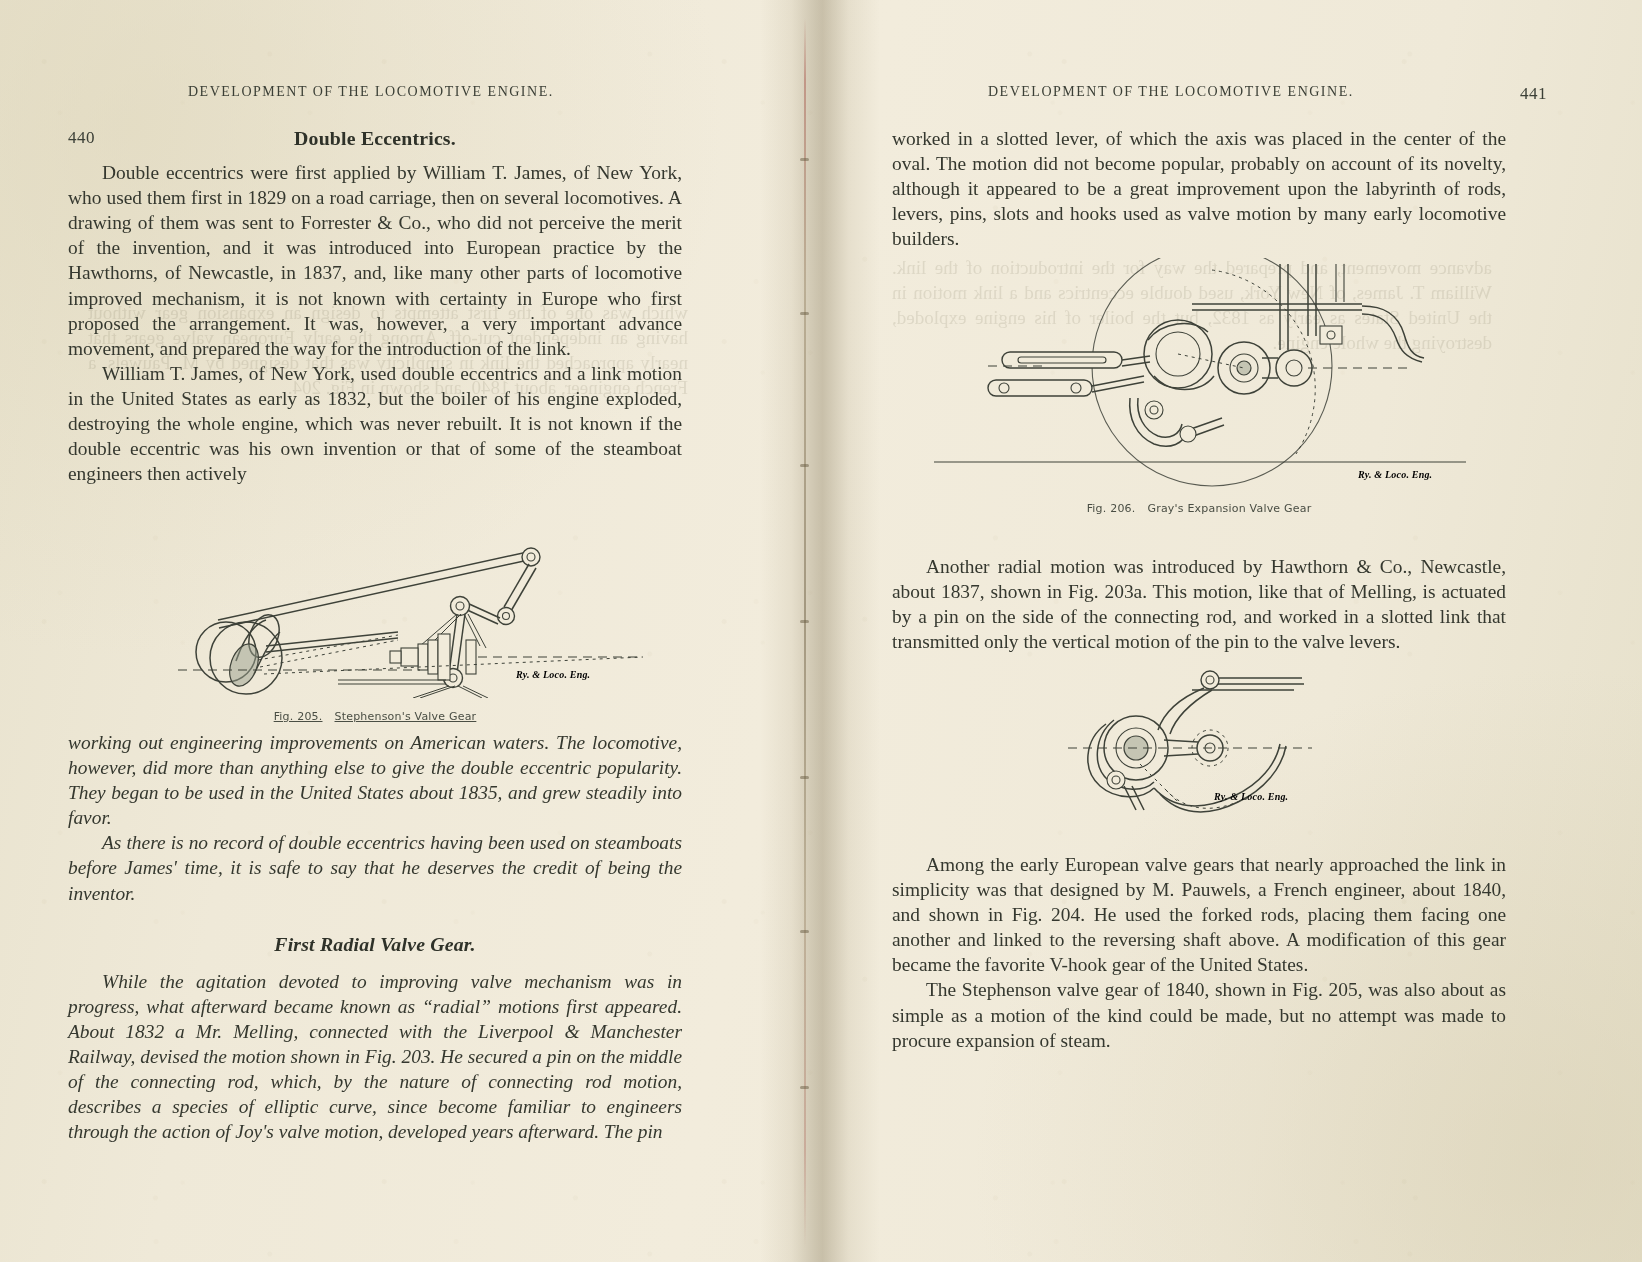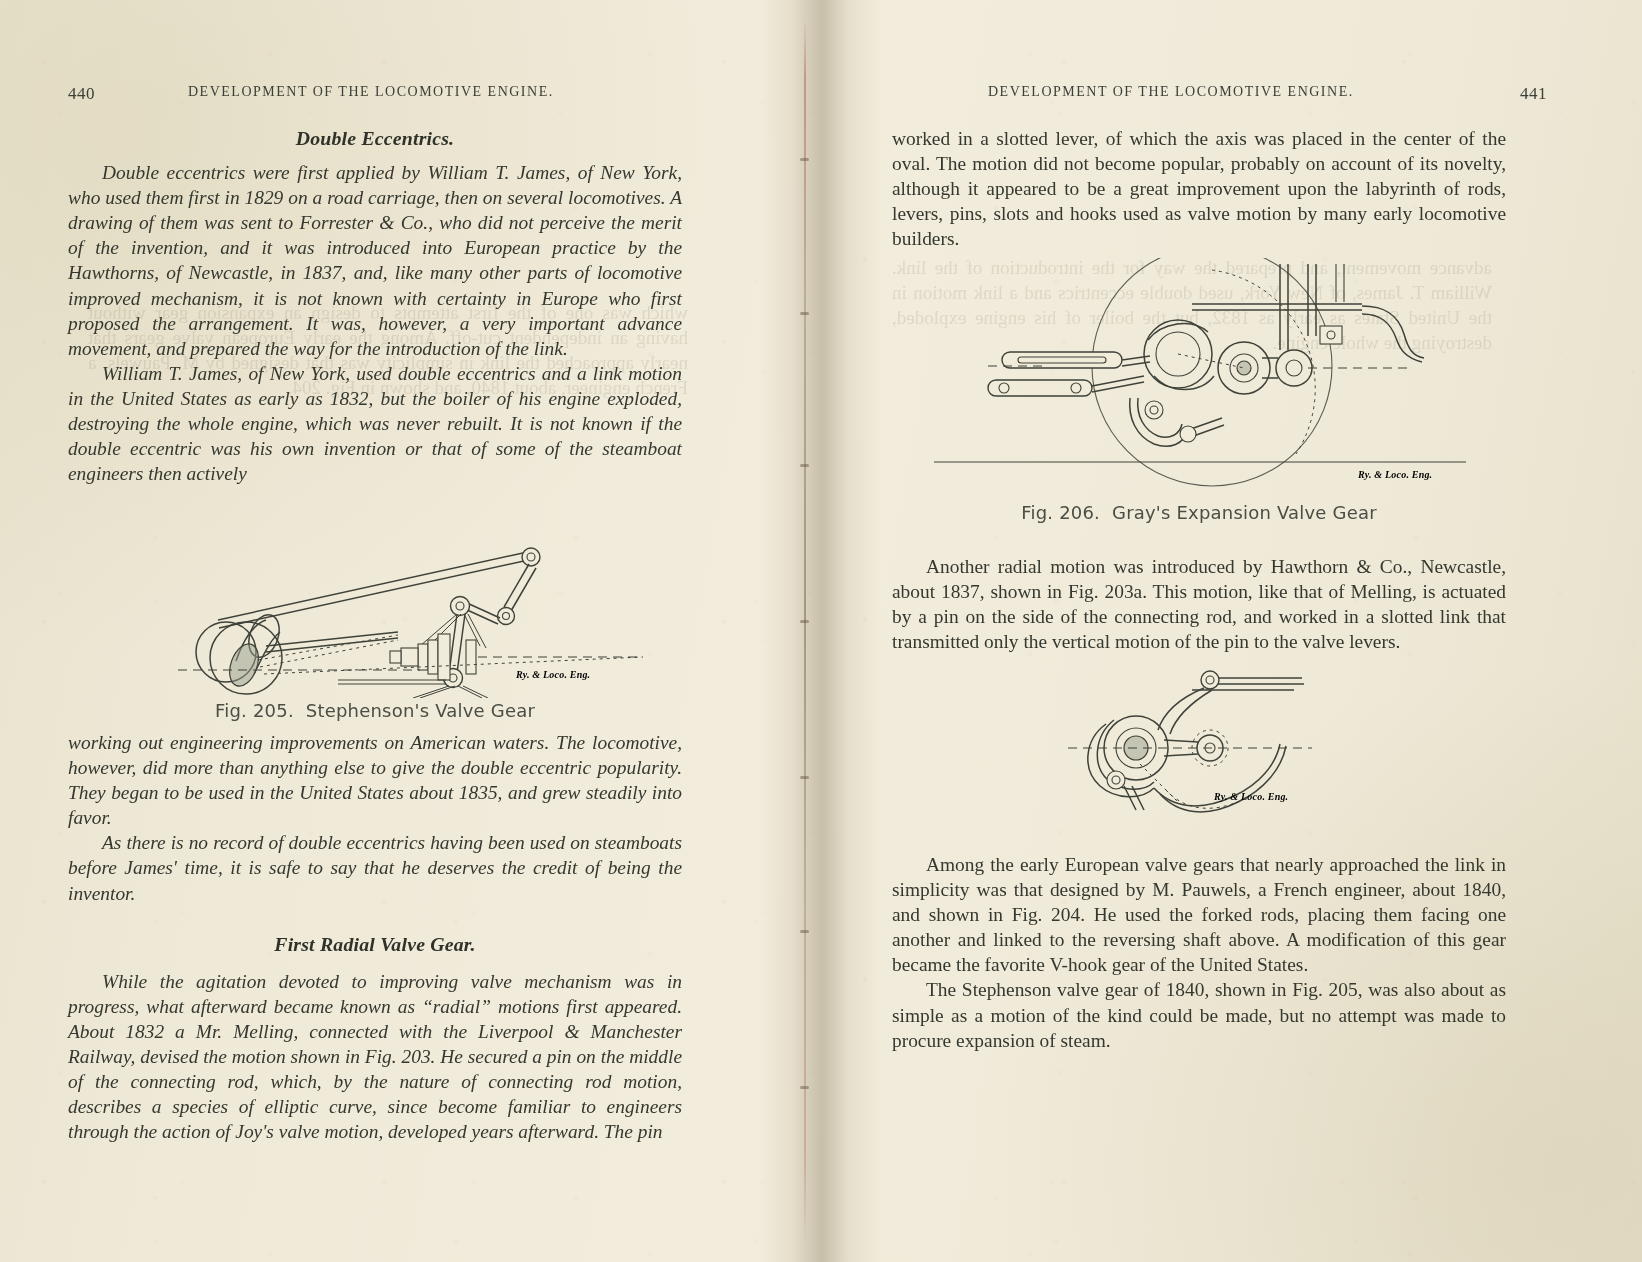--- a/index.html
+++ b/index.html
@@ -116,21 +116,21 @@
   .page.left  .runhead .rh-title { left: 118px; }
   .page.right .runhead .rh-title { left: 108px; }
 
   .folio {
     position: absolute;
     top: 84px;
     font-size: 17px;
     color: #3b3f36;
     letter-spacing: 0.5px;
   }
-  .folio.left-folio  { left: 18px; }
+  .folio.left-folio  { left: 18px; margin-top: 44px; }
   .folio.right-folio { left: 1520px; }
 
   
   .col {
     position: absolute;
     top: 126px;
     width: 614px;
     color: #35382f;
     font-size: 19.4px;
     line-height: 25.1px;
@@ -156,21 +156,21 @@
   }
   p.para.noindent { text-indent: 0; }
 
   
   .figure {
     position: absolute;
     text-align: center;
   }
   .fig-caption {
     font-family: "DejaVu Sans", sans-serif;
-    font-size: 18px;
+    font-size: 11px;
     color: #4a4e44;
     letter-spacing: 0.2px;
     white-space: nowrap;
   }
   .fig-caption .fignum { margin-right: 12px; }
 
   .credit {
     font-family: "Liberation Serif", serif;
     font-style: italic;
     font-weight: bold;
@@ -213,21 +213,21 @@
   <div class="page left">
 
     <div class="folio left-folio" style="left:18px;">440</div>
 
     <div class="runhead">
       <span class="rh-title">DEVELOPMENT OF THE LOCOMOTIVE ENGINE.</span>
     </div>
 
     <div class="bleed" style="left:38px; top:300px; width:600px; height:430px;">which was one of the first attempts to design an expansion gear without having an independent cut-off. Among the early European valve gears that nearly approached the link in simplicity was that designed by M. Pauwels, a French engineer, about 1840, and shown in Fig. 204.</div>
 
-    <div class="col" style="top:126px; height:390px;font-style:italic;">
+    <div class="col" style="top:126px; height:390px;">
       <div class="sec-head">Double Eccentrics.</div>
       <p class="para">Double eccentrics were first applied by William T. James, of New York, who used them first in 1829 on a road carriage, then on several locomotives.  A drawing of them was sent to Forrester &amp; Co., who did not perceive the merit of the invention, and it was introduced into European practice by the Hawthorns, of Newcastle, in 1837, and, like many other parts of locomotive improved mechanism, it is not known with certainty in Europe who first proposed the arrangement.  It was, however, a very important advance movement, and prepared the way for the introduction of the link.</p>
       <p class="para">William T. James, of New York, used double eccentrics and a link motion in the United States as early as 1832, but the boiler of his engine exploded, destroying the whole engine, which was never rebuilt.  It is not known if the double eccentric was his own invention or that of some of the steamboat engineers then actively</p>
     </div>
 
     <div class="figure" style="left:18px; top:528px; width:614px;">
       <svg width="614" height="170" viewBox="0 0 614 170">
 
         <path class="ln" d="M150 92 L455 25"></path>
         <path class="ln" d="M151 100 L456 33"></path>
@@ -283,21 +283,21 @@
 
         <path class="ln-h" d="M110 142 L352 142"></path>
         <path class="ln-d" d="M190 132 L330 107"></path>
         <path class="ln-d" d="M192 139 L330 112"></path>
         <path class="ln-d" d="M196 146 L575 129"></path>
 
         <path class="ln-t" d="M270 152 L378 152"></path>
         <path class="ln-t" d="M270 156 L378 156"></path>
         <text class="credit" x="448" y="150">Ry. &amp; Loco. Eng.</text>
       </svg>
-      <div class="fig-caption" style="margin-top:2px;">
+      <div class="fig-caption" style="margin-top:12px;text-decoration:underline;">
         <span class="fignum">Fig. 205.</span><span>Stephenson's Valve Gear</span>
       </div>
     </div>
 
     <div class="col" style="top:730px; height:420px;font-style:italic;">
       <p class="para noindent">working out engineering improvements on American waters.  The locomotive, however, did more than anything else to give the double eccentric popularity.  They began to be used in the United States about 1835, and grew steadily into favor.</p>
       <p class="para">As there is no record of double eccentrics having been used on steamboats before James' time, it is safe to say that he deserves the credit of being the inventor.</p>
       <div class="sec-head spaced">First Radial Valve Gear.</div>
       <p class="para">While the agitation devoted to improving valve mechanism was in progress, what afterward became known as “radial” motions first appeared.  About 1832 a Mr. Melling, connected with the Liverpool &amp; Manchester Railway, devised the motion shown in Fig. 203.  He secured a pin on the middle of the connecting rod, which, by the nature of connecting rod motion, describes a species of elliptic curve, since become familiar to engineers through the action of Joy's valve motion, developed years afterward.  The pin</p>
     </div>

